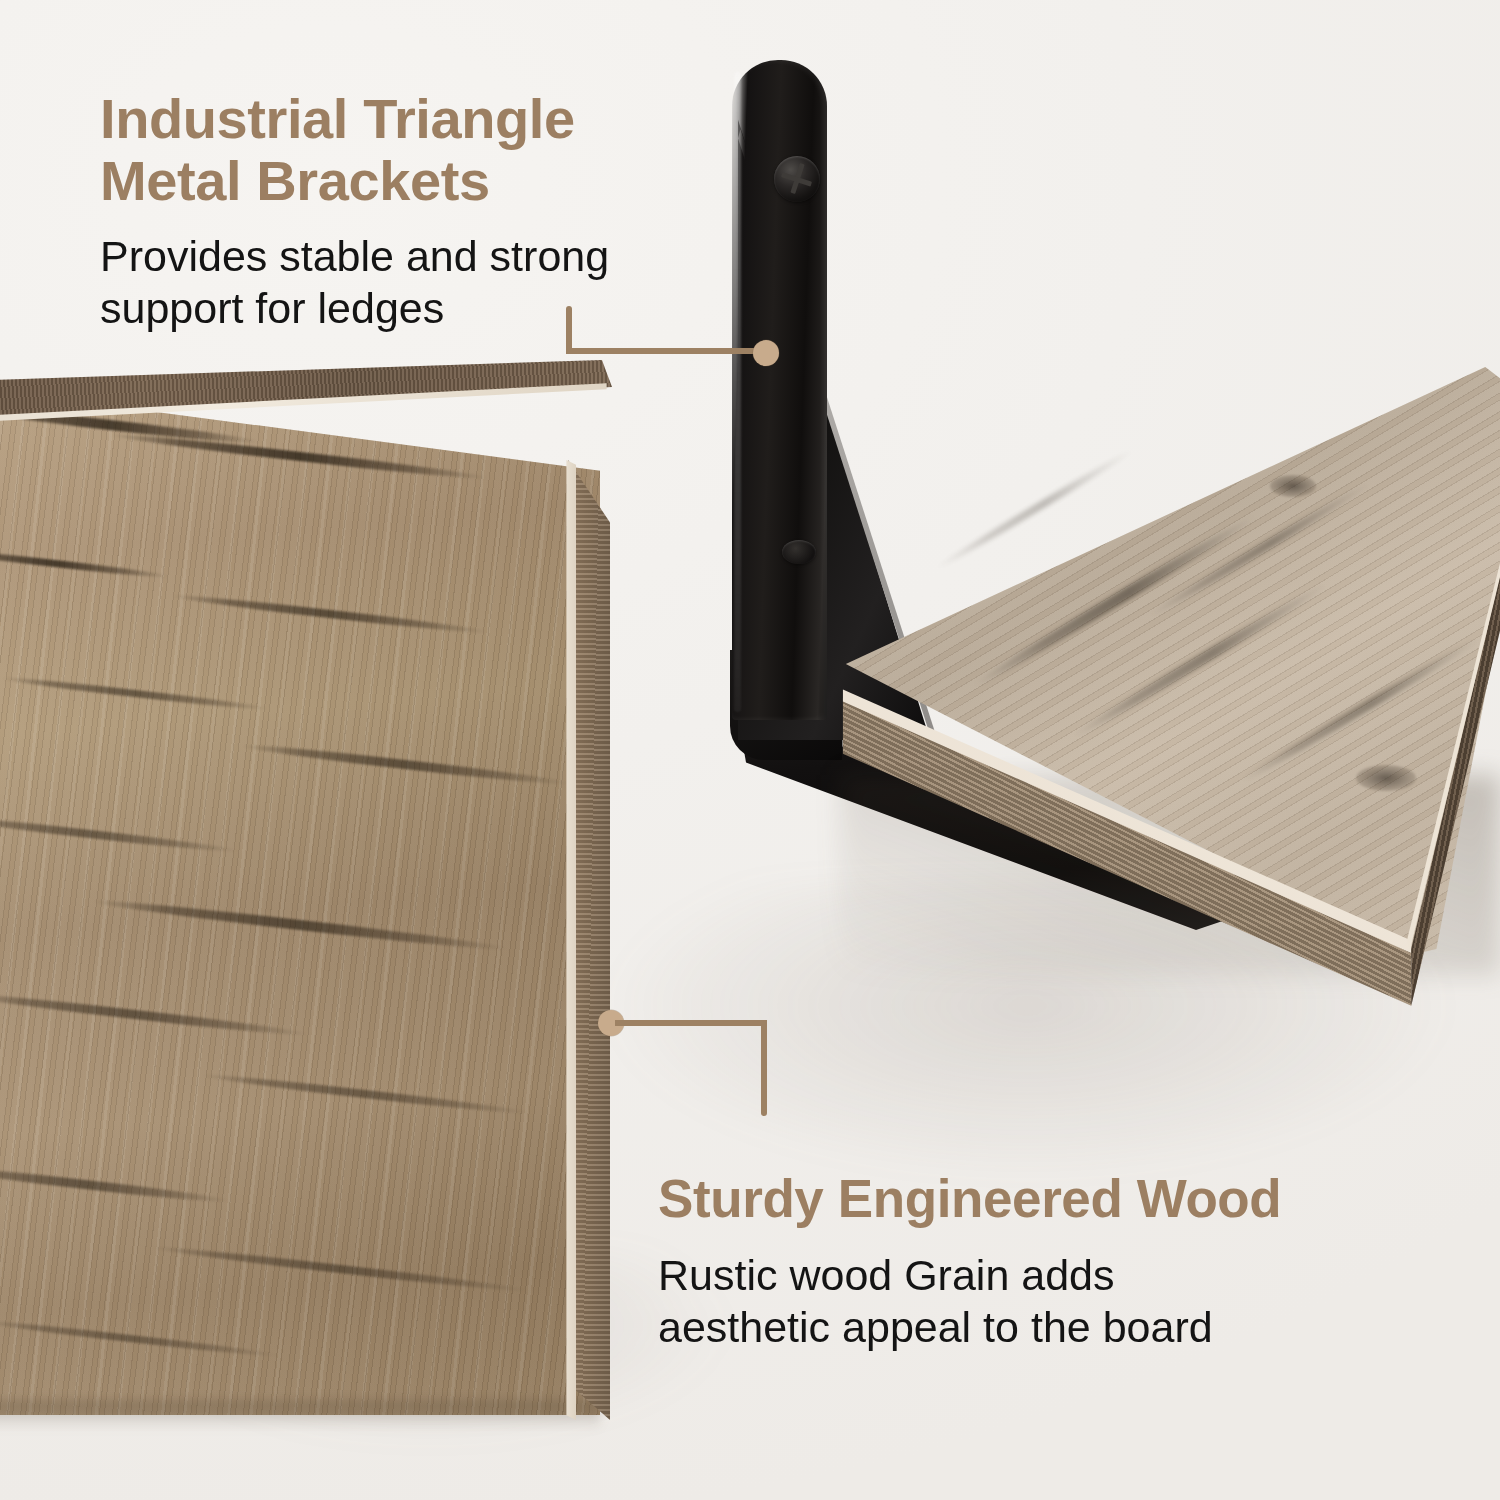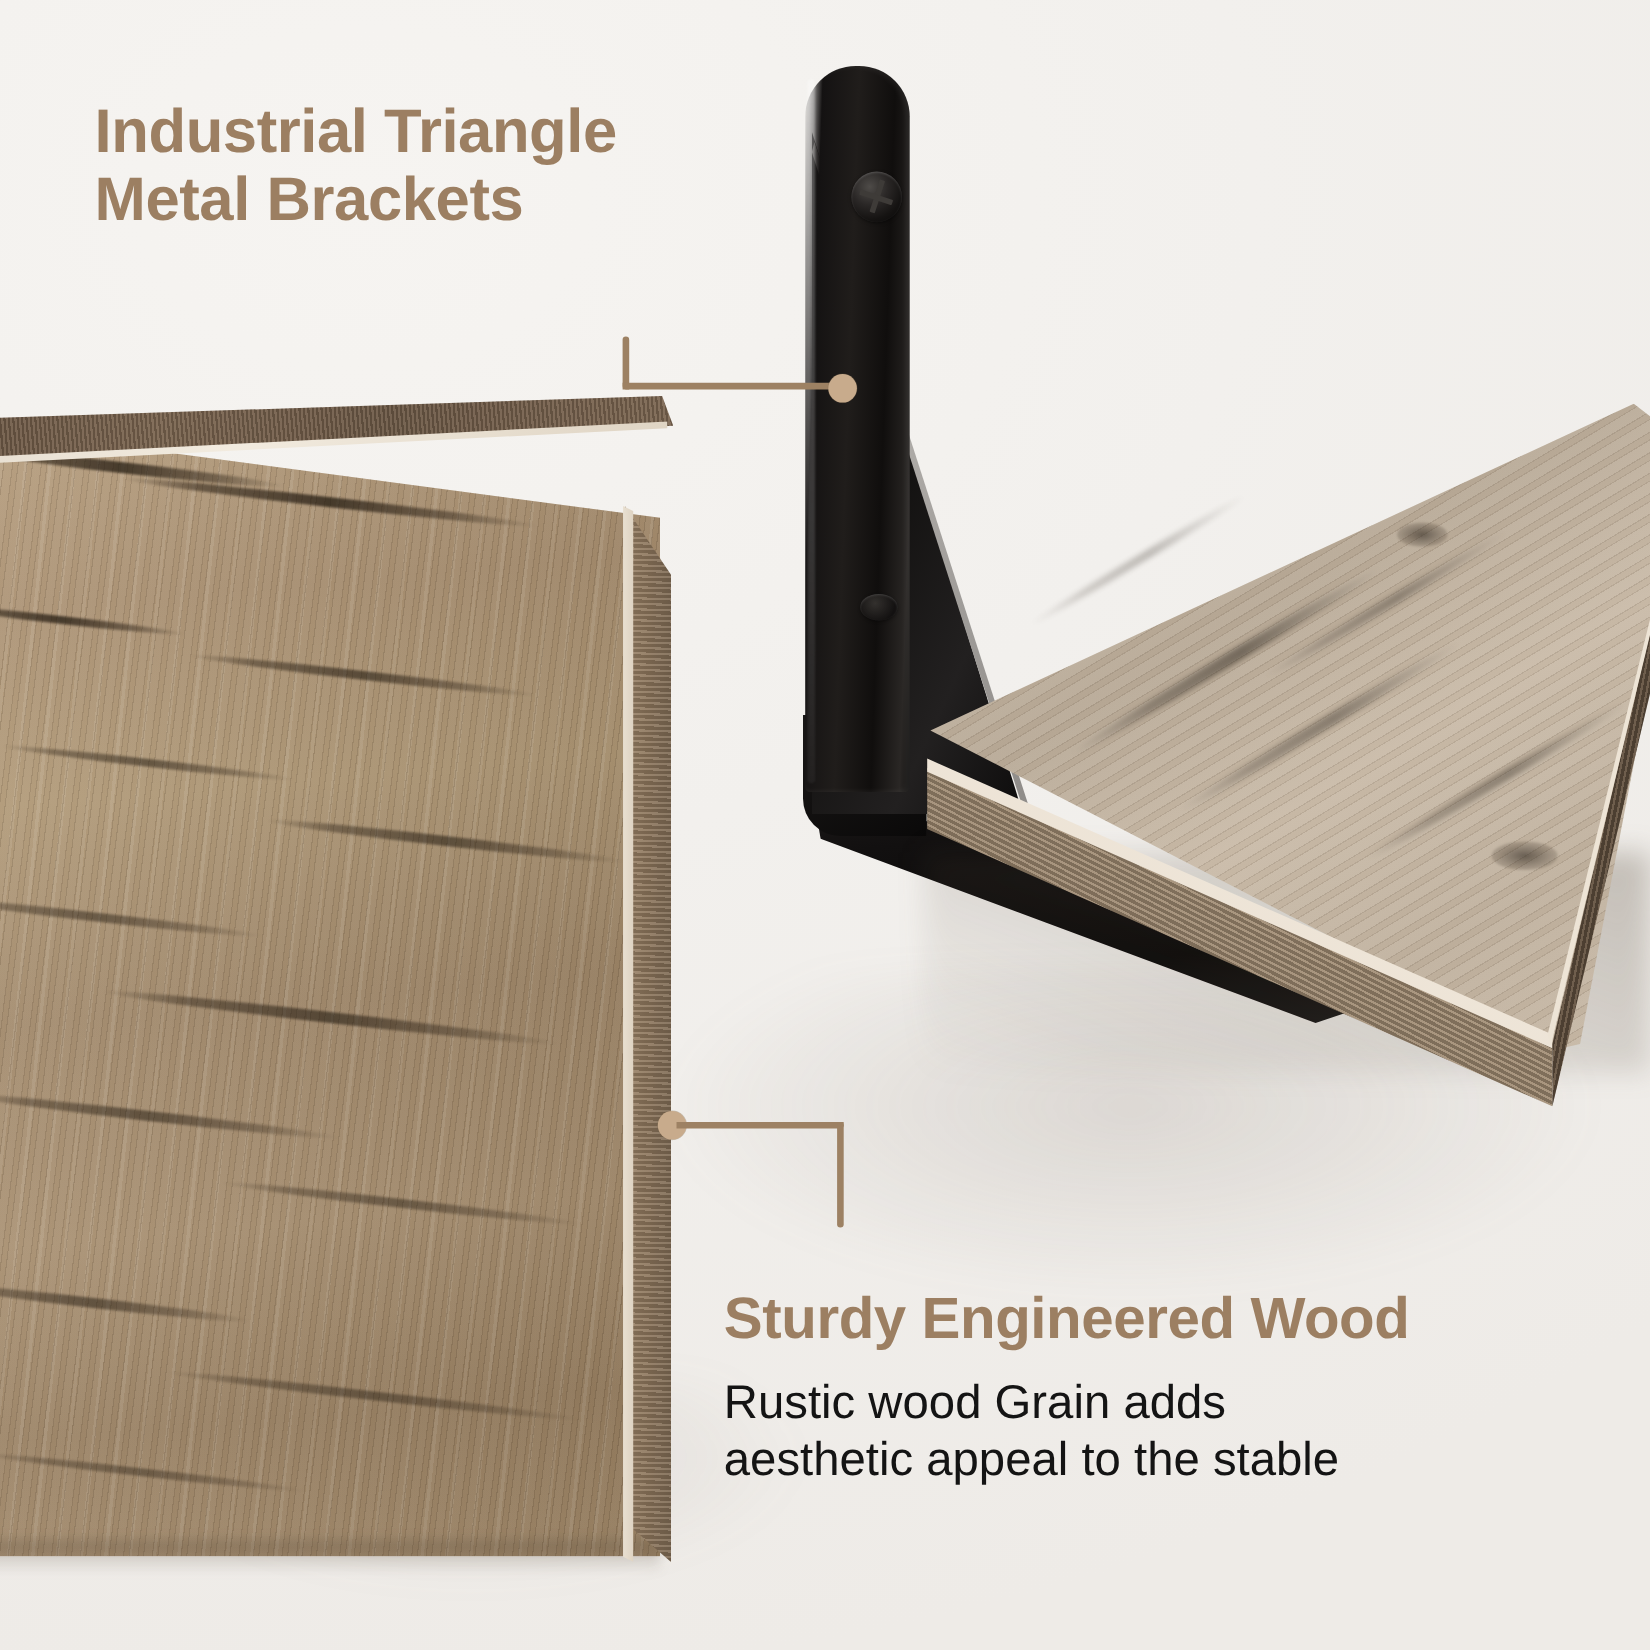--- a/index.html
+++ b/index.html
@@ -51,21 +51,21 @@
     white-space: pre-line;
   }
   .subline {
     color: #141414;
     font-weight: 400;
     line-height: 1.20;
     margin: 0;
     white-space: pre-line;
   }
 
-  #block-top { left: 86px; top: 88px; }
+  #block-top { left: 100px; top: 88px; }
   #block-top .headline { font-size: 56px; }
   #block-top .subline  { font-size: 43px; margin-top: 20px; }
 
   #block-bottom { left: 658px; top: 1142px; }
   #block-bottom .headline { font-size: 53px; margin-top: 28px; }
   #block-bottom .subline  { font-size: 43px; margin-top: 22px; }
 
   
   .leader { position: absolute; background: #9d8163; }
   .leader-dot {
@@ -388,21 +388,23 @@
   <div class="leader" id="lead-top-h"></div>
   <div class="leader-dot" id="dot-top"></div>
 
   <div class="leader-dot" id="dot-bottom"></div>
   <div class="leader" id="lead-bot-h"></div>
   <div class="leader" id="lead-bot-v"></div>
 
   <div class="text-block" id="block-top">
     <p class="headline">Industrial Triangle
 Metal Brackets</p>
+    <p class="subline">Provides stable and strong
+support for ledges</p>
   </div>
 
   <div class="text-block" id="block-bottom">
     <p class="headline">Sturdy Engineered Wood</p>
     <p class="subline">Rustic wood Grain adds
-aesthetic appeal to the stable</p>
+aesthetic appeal to the board</p>
   </div>
 
 </div>
 
 </body></html>

